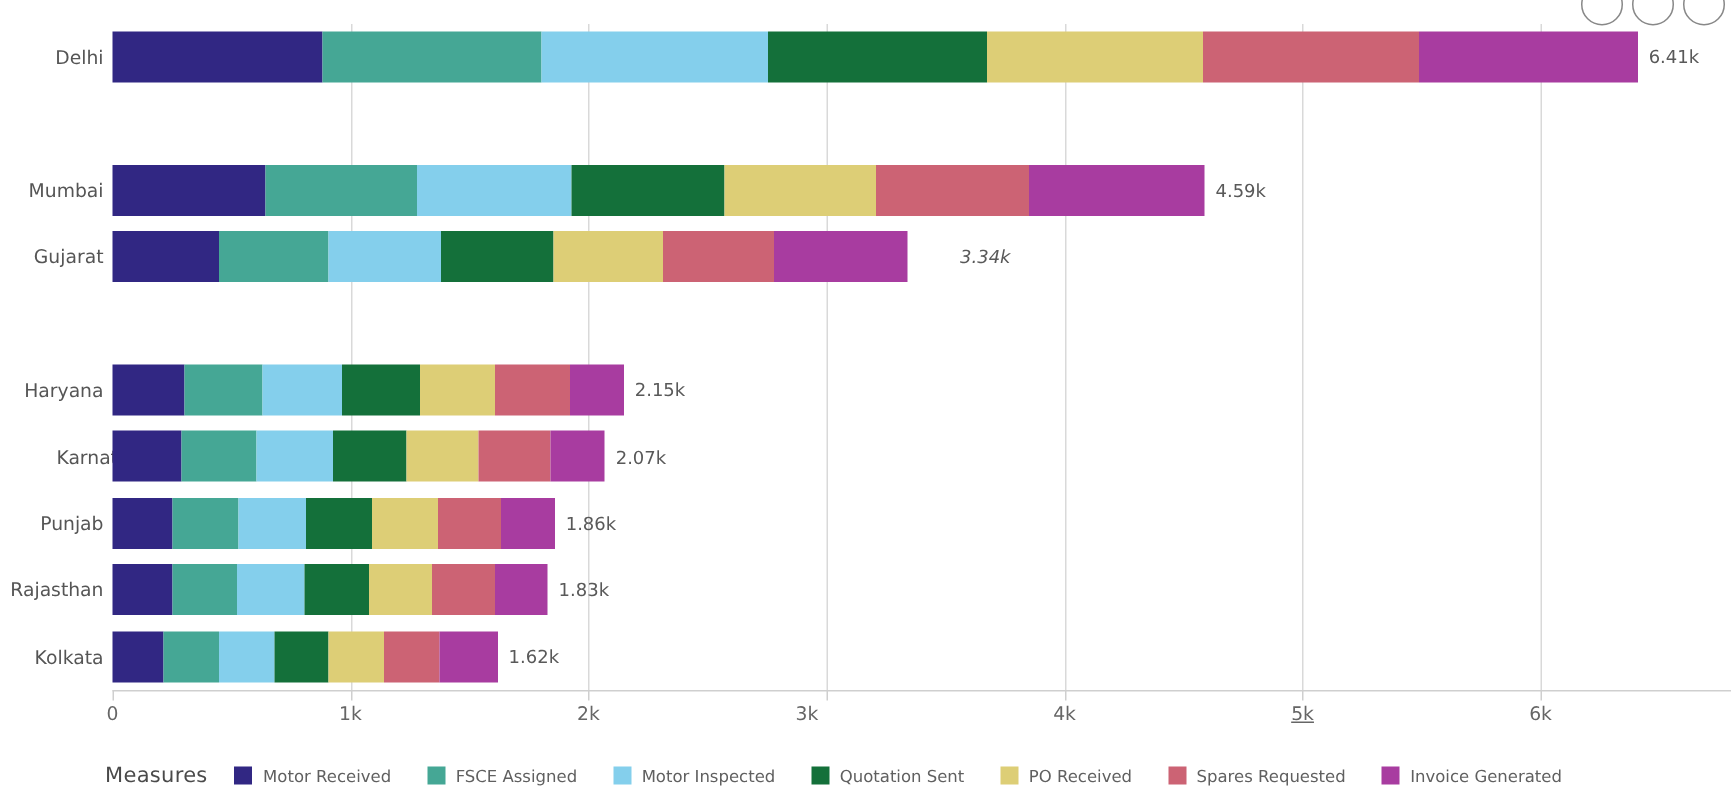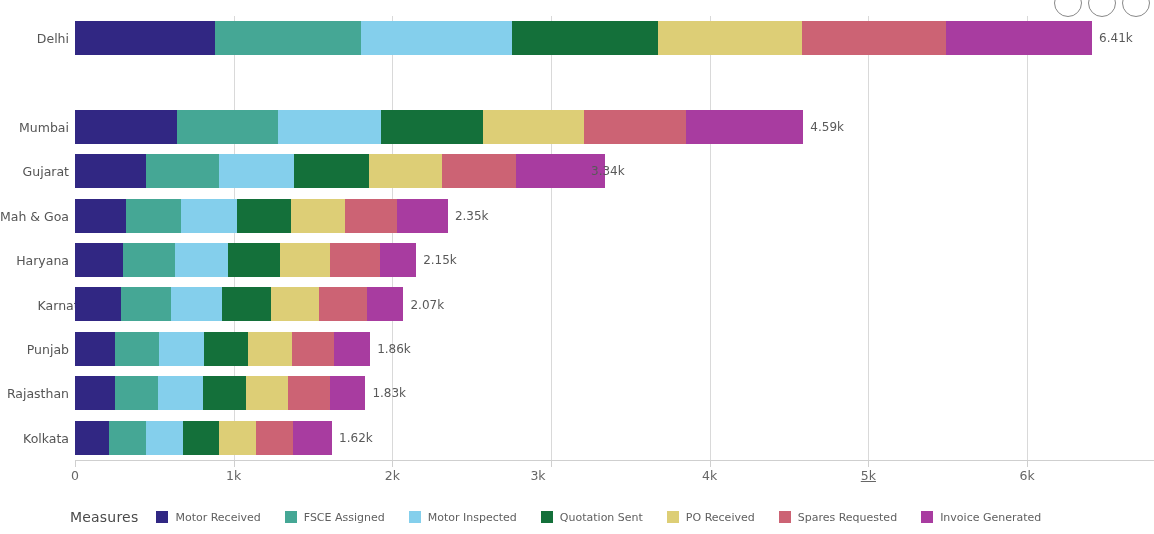--- a/index.html
+++ b/index.html
@@ -121,34 +121,21 @@
         <div class="rowlabel">Gujarat</div>
         <div class="bar">
           <div class="seg" title="Motor Received" style="width: 71.4044px; background: rgb(49, 39, 131);"></div>
           <div class="seg" title="FSCE Assigned" style="width: 72.9912px; background: rgb(69, 167, 149);"></div>
           <div class="seg" title="Motor Inspected" style="width: 74.5779px; background: rgb(132, 207, 236);"></div>
           <div class="seg" title="Quotation Sent" style="width: 74.5779px; background: rgb(20, 112, 58);"></div>
           <div class="seg" title="PO Received" style="width: 73.7846px; background: rgb(221, 206, 118);"></div>
           <div class="seg" title="Spares Requested" style="width: 73.7846px; background: rgb(204, 99, 116);"></div>
           <div class="seg" title="Invoice Generated" style="width: 88.8588px; background: rgb(168, 60, 160);"></div>
         </div>
-        <div class="valuelabel" style="left: 509px;">3.34k</div>
-      </div>
-      <div class="row" style="top: 177.6px; height: 44.4px;">
-        <div class="rowlabel">Mah &amp; Goa</div>
-        <div class="bar">
-          <div class="seg" title="Motor Received" style="width: 50.7765px; background: rgb(49, 39, 131);"></div>
-          <div class="seg" title="FSCE Assigned" style="width: 55.5368px; background: rgb(69, 167, 149);"></div>
-          <div class="seg" title="Motor Inspected" style="width: 55.5368px; background: rgb(132, 207, 236);"></div>
-          <div class="seg" title="Quotation Sent" style="width: 53.95px; background: rgb(20, 112, 58);"></div>
-          <div class="seg" title="PO Received" style="width: 53.95px; background: rgb(221, 206, 118);"></div>
-          <div class="seg" title="Spares Requested" style="width: 52.3632px; background: rgb(204, 99, 116);"></div>
-          <div class="seg" title="Invoice Generated" style="width: 50.7765px; background: rgb(168, 60, 160);"></div>
-        </div>
-        <div class="valuelabel" style="left: 372.89px;">2.35k</div>
+        <div class="valuelabel" style="left: 558px; font-style: italic;">3.34k</div>
       </div>
       <div class="row" style="top: 222px; height: 44.4px;">
         <div class="rowlabel">Haryana</div>
         <div class="bar">
           <div class="seg" title="Motor Received" style="width: 47.6029px; background: rgb(49, 39, 131);"></div>
           <div class="seg" title="FSCE Assigned" style="width: 52.3632px; background: rgb(69, 167, 149);"></div>
           <div class="seg" title="Motor Inspected" style="width: 53.1566px; background: rgb(132, 207, 236);"></div>
           <div class="seg" title="Quotation Sent" style="width: 51.5699px; background: rgb(20, 112, 58);"></div>
           <div class="seg" title="PO Received" style="width: 50.7765px; background: rgb(221, 206, 118);"></div>
           <div class="seg" title="Spares Requested" style="width: 49.9831px; background: rgb(204, 99, 116);"></div>

